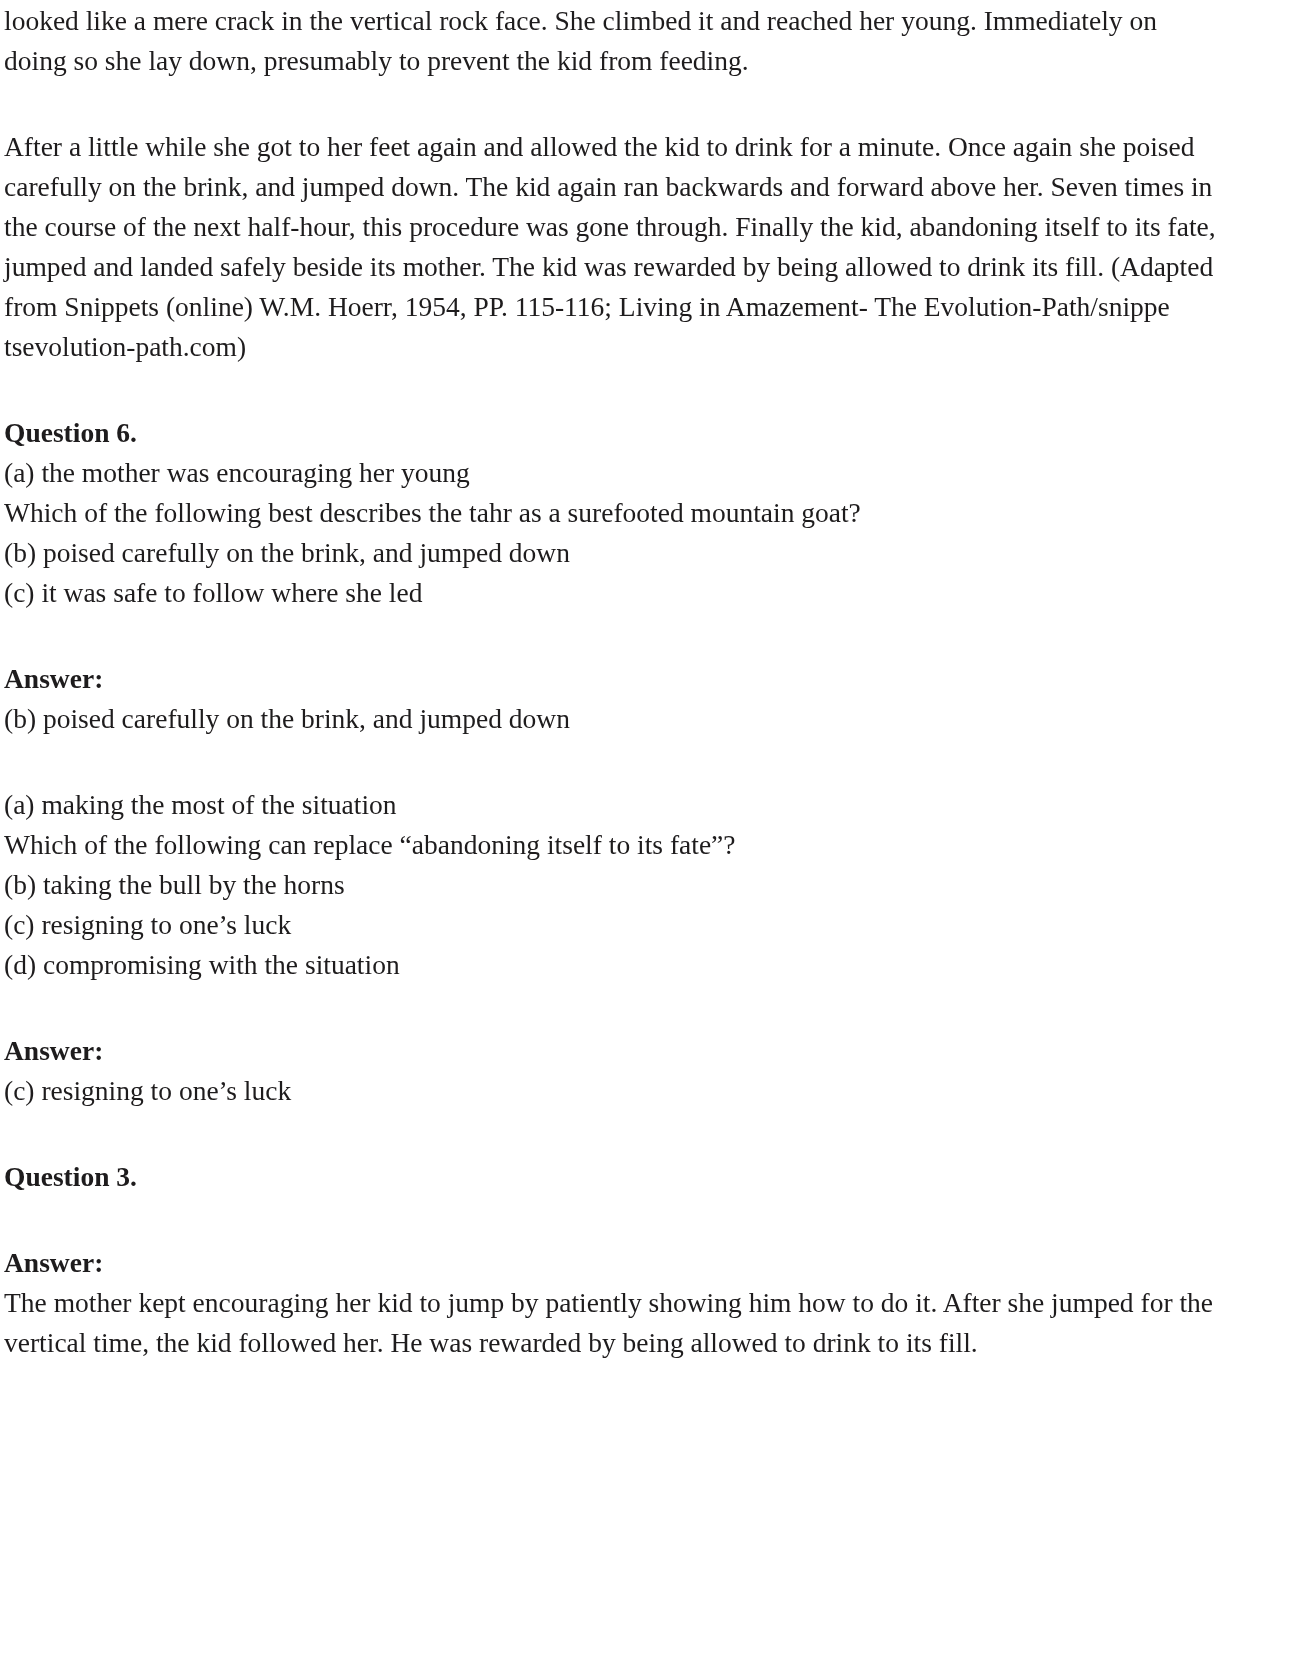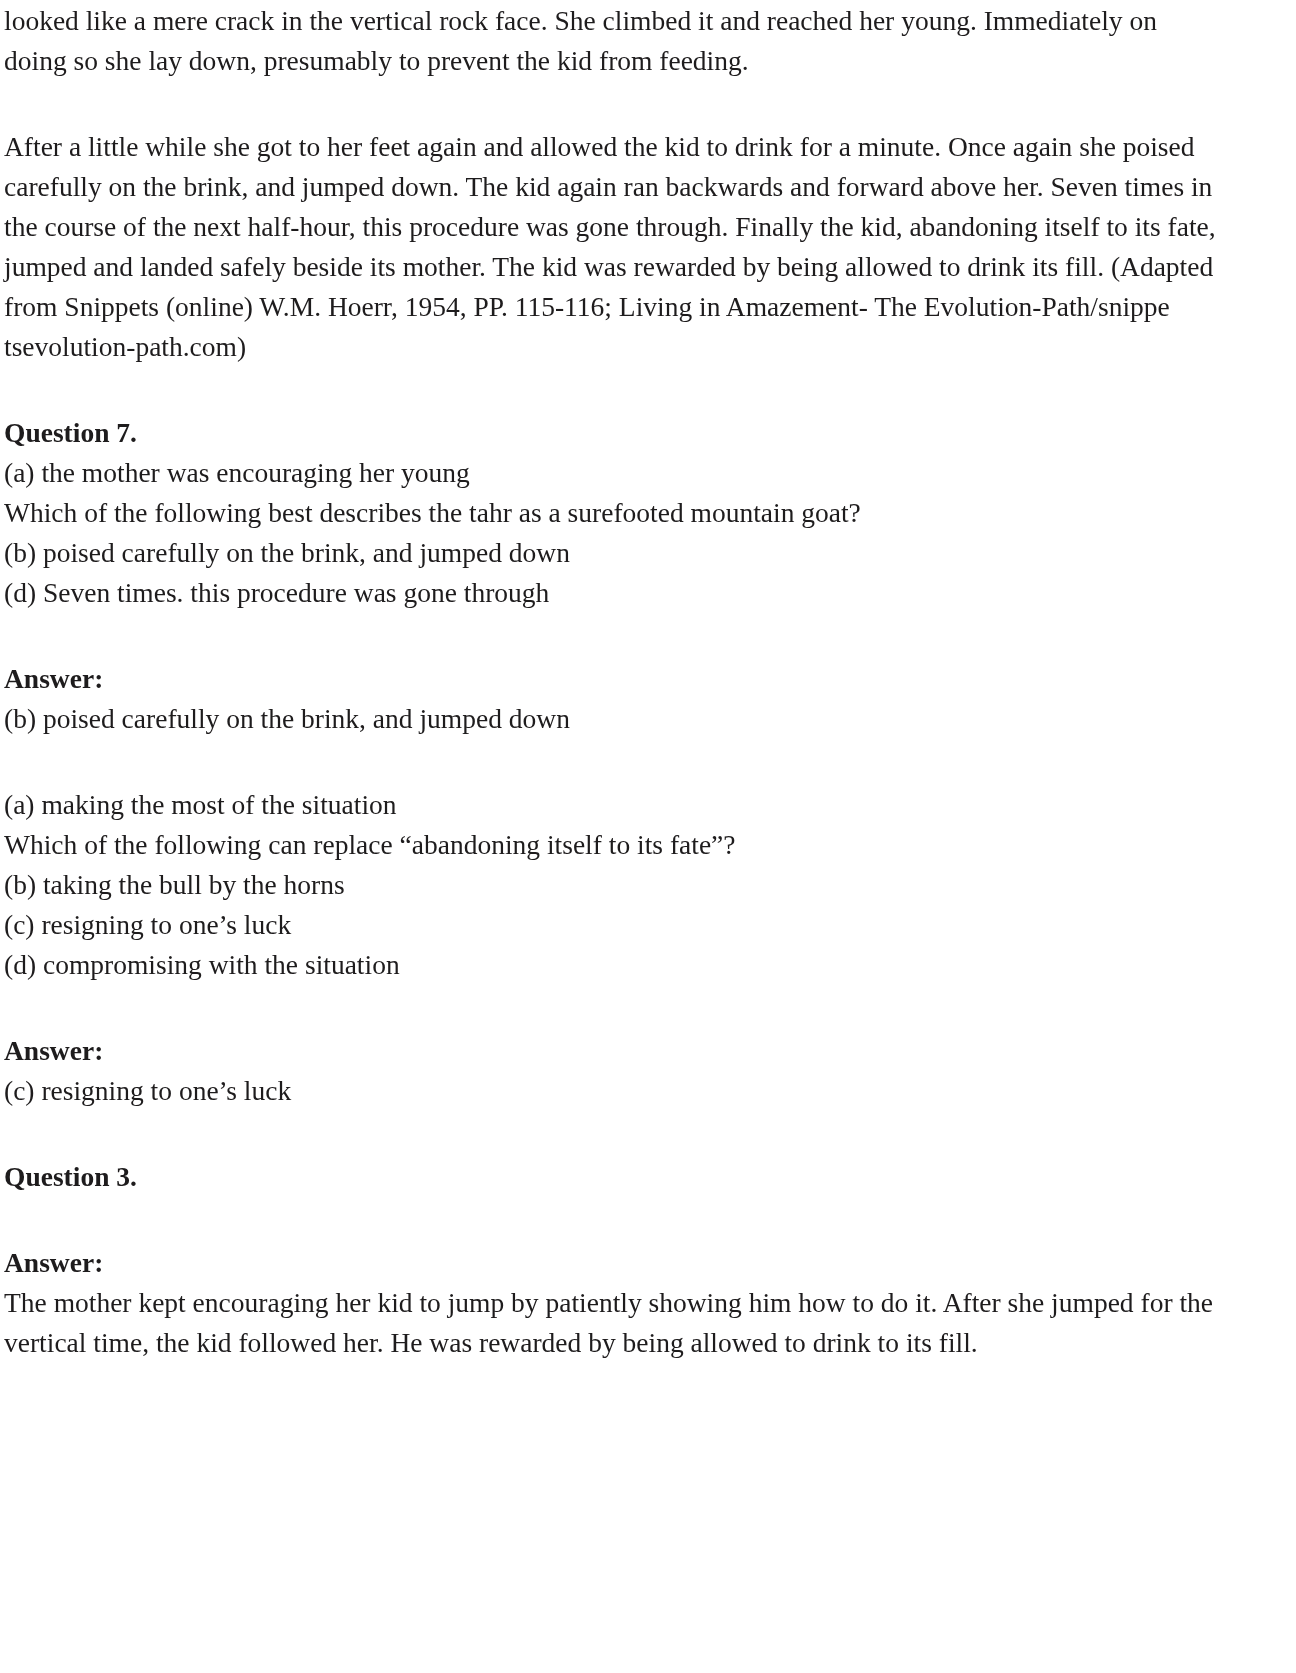--- a/index.html
+++ b/index.html
@@ -43,25 +43,25 @@
 
   <div class="block">
     <p>looked like a mere crack in the vertical rock face. She climbed it and reached her young. Immediately on doing so she lay down, presumably to prevent the kid from feeding.</p>
   </div>
 
   <div class="block">
     <p>After a little while she got to her feet again and allowed the kid to drink for a minute. Once again she poised carefully on the brink, and jumped down. The kid again ran backwards and forward above her. Seven times in the course of the next half-hour, this procedure was gone through. Finally the kid, abandoning itself to its fate, jumped and landed safely beside its mother. The kid was rewarded by being allowed to drink its fill. (Adapted from Snippets (online) W.M. Hoerr, 1954, PP. 115-116; Living in Amazement- The Evolution-Path/snippe tsevolution-path.com)</p>
   </div>
 
   <div class="block">
-    <h2 class="heading">Question 7.</h2>
+    <h2 class="heading">Question 6.</h2>
     <p>(a) the mother was encouraging her young</p>
     <p>Which of the following best describes the tahr as a surefooted mountain goat?</p>
     <p>(b) poised carefully on the brink, and jumped down</p>
-    <p>(d) Seven times. this procedure was gone through</p>
+    <p>(c) it was safe to follow where she led</p>
   </div>
 
   <div class="block">
     <h2 class="heading">Answer:</h2>
     <p>(b) poised carefully on the brink, and jumped down</p>
   </div>
 
   <div class="block">
     <p>(a) making the most of the situation</p>
     <p>Which of the following can replace “abandoning itself to its fate”?</p>

